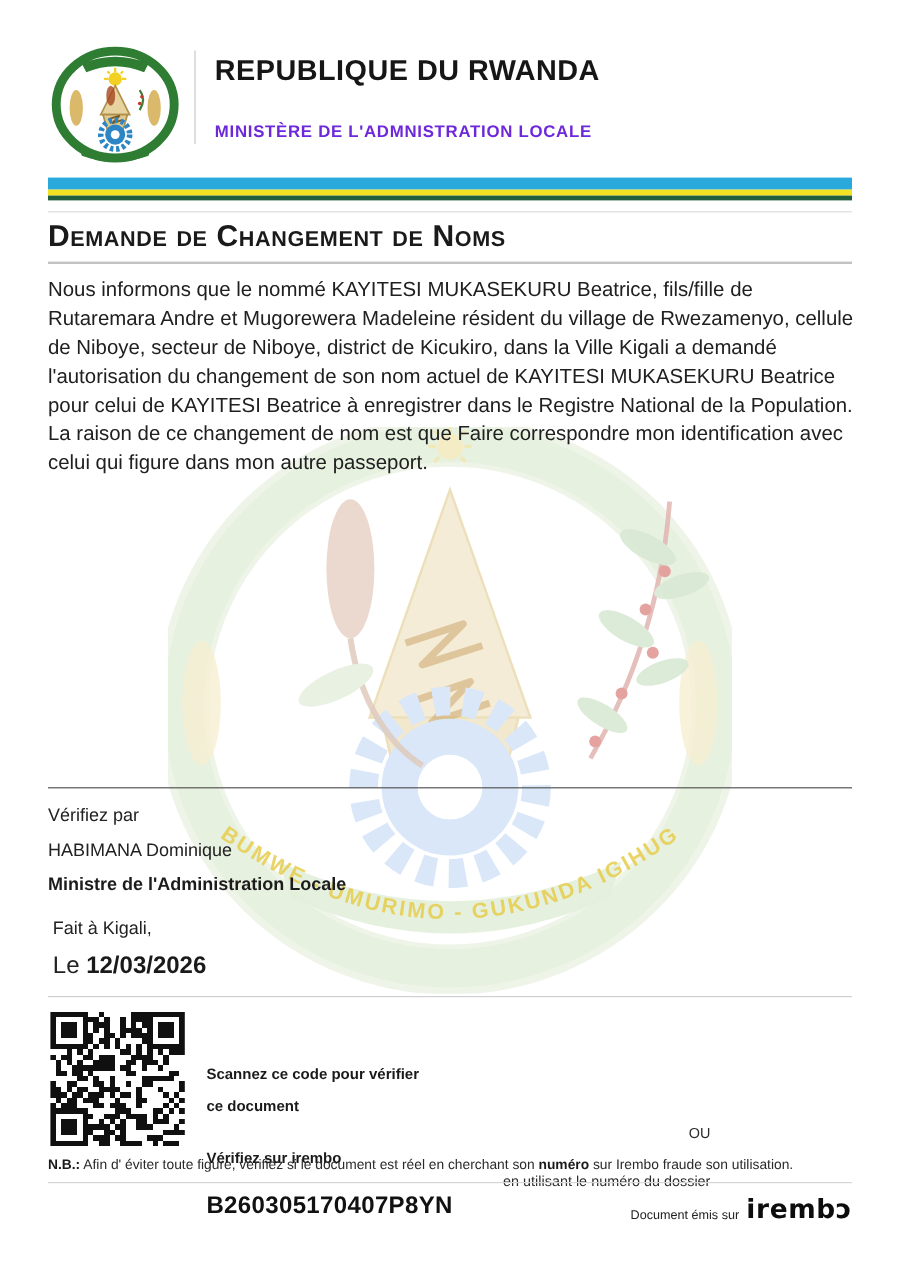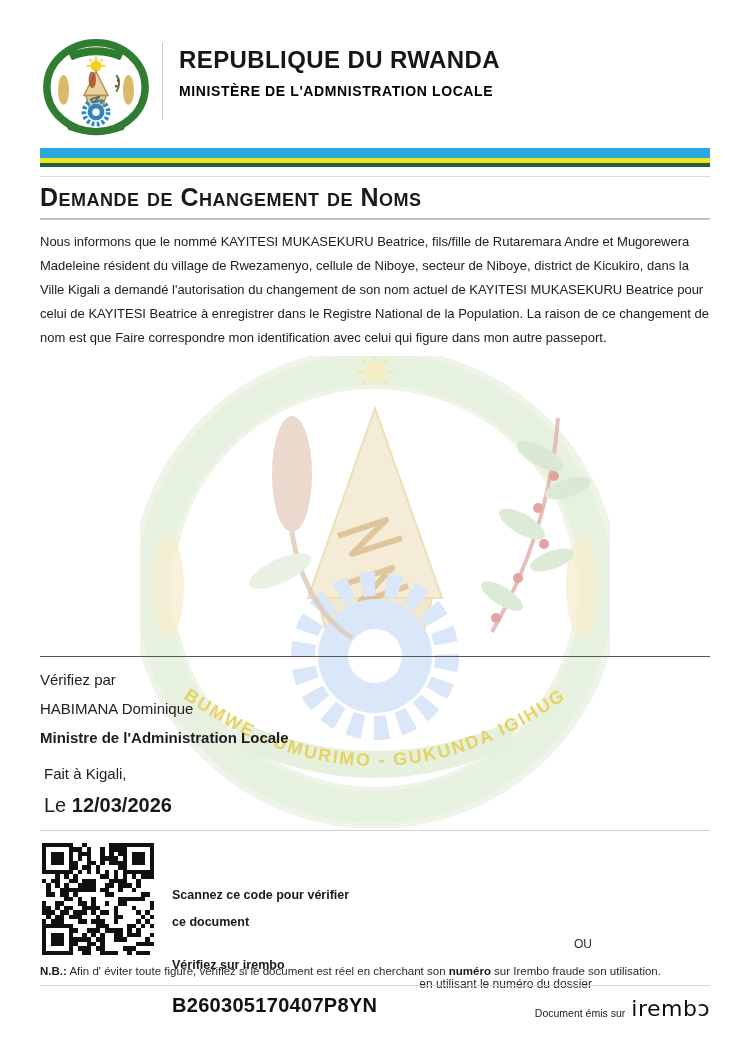--- a/index.html
+++ b/index.html
@@ -7,40 +7,40 @@
   body { font-family:"Liberation Sans","DejaVu Sans",sans-serif; color:#222; }
   .page { position:relative; width:750px; height:1061px; background:#fff; overflow:hidden; margin:0 auto; }
   .layer { position:absolute; z-index:1; }
 
   
   .header { top:38px; left:40px; right:40px; display:flex; align-items:flex-start; }
   .emblem-box { width:112px; height:102px; flex:0 0 auto; }
   .header-divider { width:1px; height:78px; background:#c9c9c9; margin:4px 16px 0 10px; }
   .header-text { padding-top:8px; }
   .header-title { font-size:24px; font-weight:bold; color:#161616; letter-spacing:0.4px; }
-  .header-subtitle { font-size:14px; font-weight:bold; color:#000000; letter-spacing:0.6px; margin-top:9px; }
+  .header-subtitle { font-size:14px; font-weight:bold; color:#6d28d9; letter-spacing:0.6px; margin-top:27px; }
 
   
   .stripe { top:148px; left:40px; right:40px; }
   .stripe .band { width:100%; }
   .b-blue { height:10px; }
   .b-yellow { height:5px; }
   .b-green { height:4px; }
 
   .hr { left:40px; right:40px; }
   .hr1 { top:176px; height:1px; background:#dcdcdc; }
   .hr2 { top:218px; height:2px; background:#c3c3c3; }
   .hr3 { top:656px; height:1px; background:#565656; }
   .hr4 { top:830px; height:1px; background:#cfcfcf; }
   .hr5 { top:985px; height:1px; background:#d6d6d6; }
 
   .doc-title { top:183px; left:40px; font-size:25px; font-weight:bold; color:#1a1a1a;
                font-variant:small-caps; letter-spacing:0.5px; }
 
-  .body-par { top:230px; left:40px; width:672px; font-size:13px; line-height:24px; color:#202020; }
+  .body-par { top:230px; left:40px; width:672px; font-size:17px; line-height:24px; color:#202020; }
 
   
   .watermark { top:356px; left:140px; width:470px; height:472px; z-index:0; }
 
   
   .approved-label { top:671px; left:40px; font-size:15px; }
   .approver-name  { top:700px; left:40px; font-size:15px; }
   .approver-title { top:729px; left:40px; font-size:15px; font-weight:bold; color:#1c1c1c; }
   .place-line { top:765px; left:44px; font-size:15px; }
   .date-line  { top:794px; left:44px; font-size:20px; }
@@ -57,21 +57,21 @@
   .v-l3 { margin-top:8px; }
   .v-l4 { margin-top:7px; }
   .v-l5 { margin-top:5px; }
   .dossier { margin-top:3px; font-size:20px; font-weight:bold; color:#111; letter-spacing:0.3px; }
 
   .nb-line { top:965px; left:40px; width:672px; font-size:11.5px; color:#2a2a2a; }
   .nb-line b { color:#1a1a1a; }
 
   .issued-line { top:996px; right:40px; display:flex; align-items:center; }
   .issued-label { font-size:10.5px; color:#222; margin-right:6px; position:relative; top:4px; }
-  .issuer-logo { font-family:"DejaVu Sans",sans-serif; font-size:22px; font-weight:400;
+  .issuer-logo { font-family:"DejaVu Sans",sans-serif; font-size:22px; font-weight:700;
                  color:#0d0d0d; letter-spacing:0.5px;text-align:right; }
 </style>
 </head>
 <body>
 
 <div class="page">
 
   <svg class="layer watermark" viewBox="0 0 470 472" aria-hidden="true">
 
     <ellipse cx="235" cy="232" rx="222" ry="220" fill="none" stroke="#e7f1df" stroke-width="40"></ellipse>

